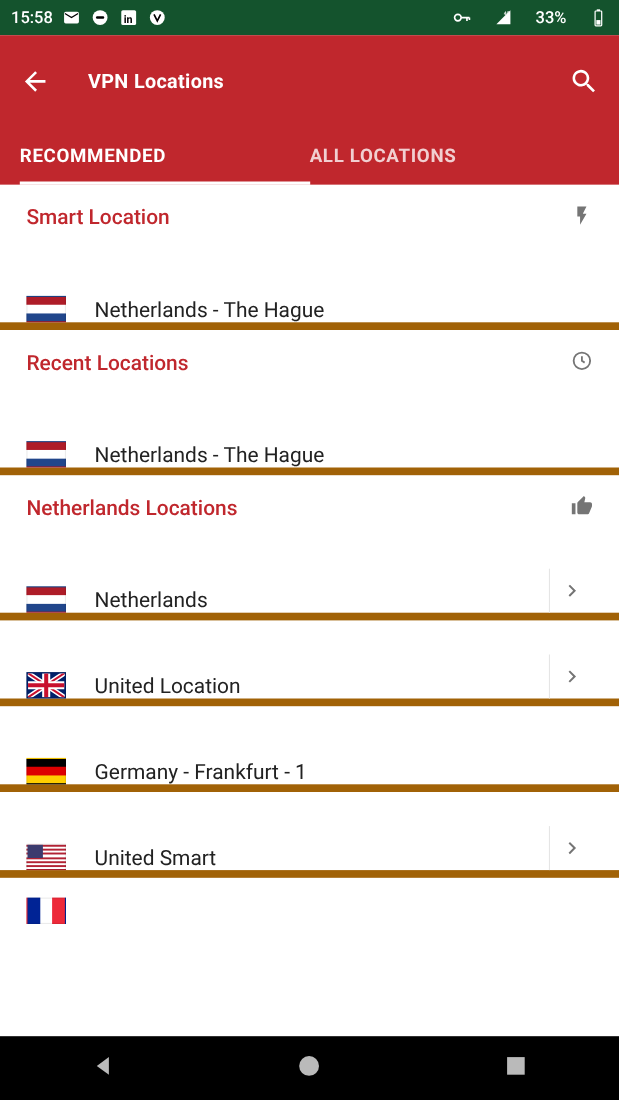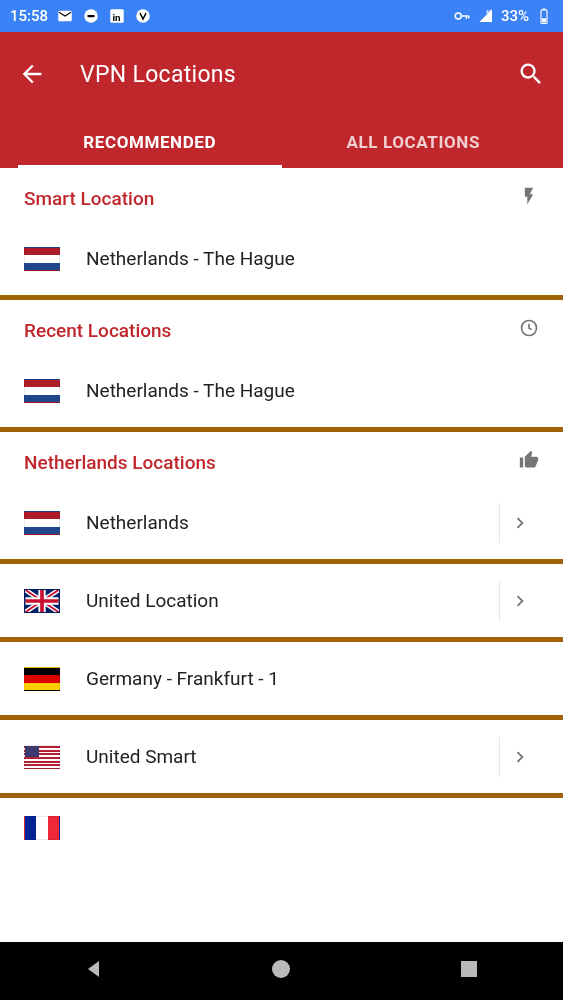--- a/index.html
+++ b/index.html
@@ -11,38 +11,38 @@
     body {
       width: 563px;
       height: 1000px;
       background: #fff;
       overflow: hidden;
       position: relative;
     }
     
     .status-bar {
       height: 32px;
-      background: #3b82f6;
+      background: #14532d;
       color: #fff;
       display: flex;
       align-items: center;
       justify-content: space-between;
       padding: 0 10px;
       font-size: 15px;
       font-weight: 500;
     }
     .status-left {
       display: flex;
       align-items: center;
       gap: 8px;
     }
     .status-right {
       display: flex;
       align-items: center;
-      gap: 6px;
+      gap: 20px;
     }
     .status-icon {
       width: 18px;
       height: 18px;
       display: inline-flex;
       justify-content: center;
     }
     .status-icon svg { width: 18px; height: 18px; fill: #fff; }
     
     .app-bar {
@@ -57,42 +57,42 @@
     }
     .back-btn {
       width: 40px;
       height: 40px;
       display: flex;
       align-items: center;
       justify-content: flex-start;
     }
     .back-btn svg { width: 28px; height: 28px; fill: #fff; }
     .title {
-      font-size: 23px;
-      font-weight: 400;
+      font-size: 18px;
+      font-weight: 700;
       margin-left: 22px;
       letter-spacing: 0.3px;
     }
     .search-btn {
       margin-left: auto;
       width: 40px;
       height: 40px;
       display: flex;
       align-items: center;
       justify-content: flex-end;
     }
     .search-btn svg { width: 28px; height: 28px; fill: #fff; }
     
     .tabs {
       display: flex;
       margin-top: 18px;
     }
     .tab {
       flex: 1;
-      text-align: center;
+      text-align: left;
       padding: 16px 0;
       font-size: 17px;
       font-weight: 700;
       letter-spacing: 0.6px;
       color: rgba(255,255,255,0.78);
       position: relative;
     }
     .tab.active {
       color: #fff;
     }
@@ -102,38 +102,38 @@
       left: 0; right: 0; bottom: 0;
       height: 3px;
       background: #fff;
     }
     
     .list {
       background: #fff;
     }
     .section-header {
       display: flex;
-      align-items: center;
+      align-items: flex-start;
       justify-content: space-between;
       padding: 18px 24px 12px 24px;
     }
     .section-header-label {
       color: #c0272d;
       font-size: 19px;
       font-weight: 500;
     }
     .section-icon svg {
       width: 20px; height: 20px; fill: #757575;
     }
     .row {
       display: flex;
-      align-items: center;
+      align-items: flex-end;
       padding: 0 24px;
       height: 78px;
-      border-bottom: 5px solid #a16207;
+      border-bottom: 7px solid #a16207;
     }
     .flag {
       width: 36px;
       height: 24px;
       flex-shrink: 0;
       border: 1px solid rgba(0,0,0,0.08);
     }
     .row-label {
       font-size: 19px;
       color: #222;

